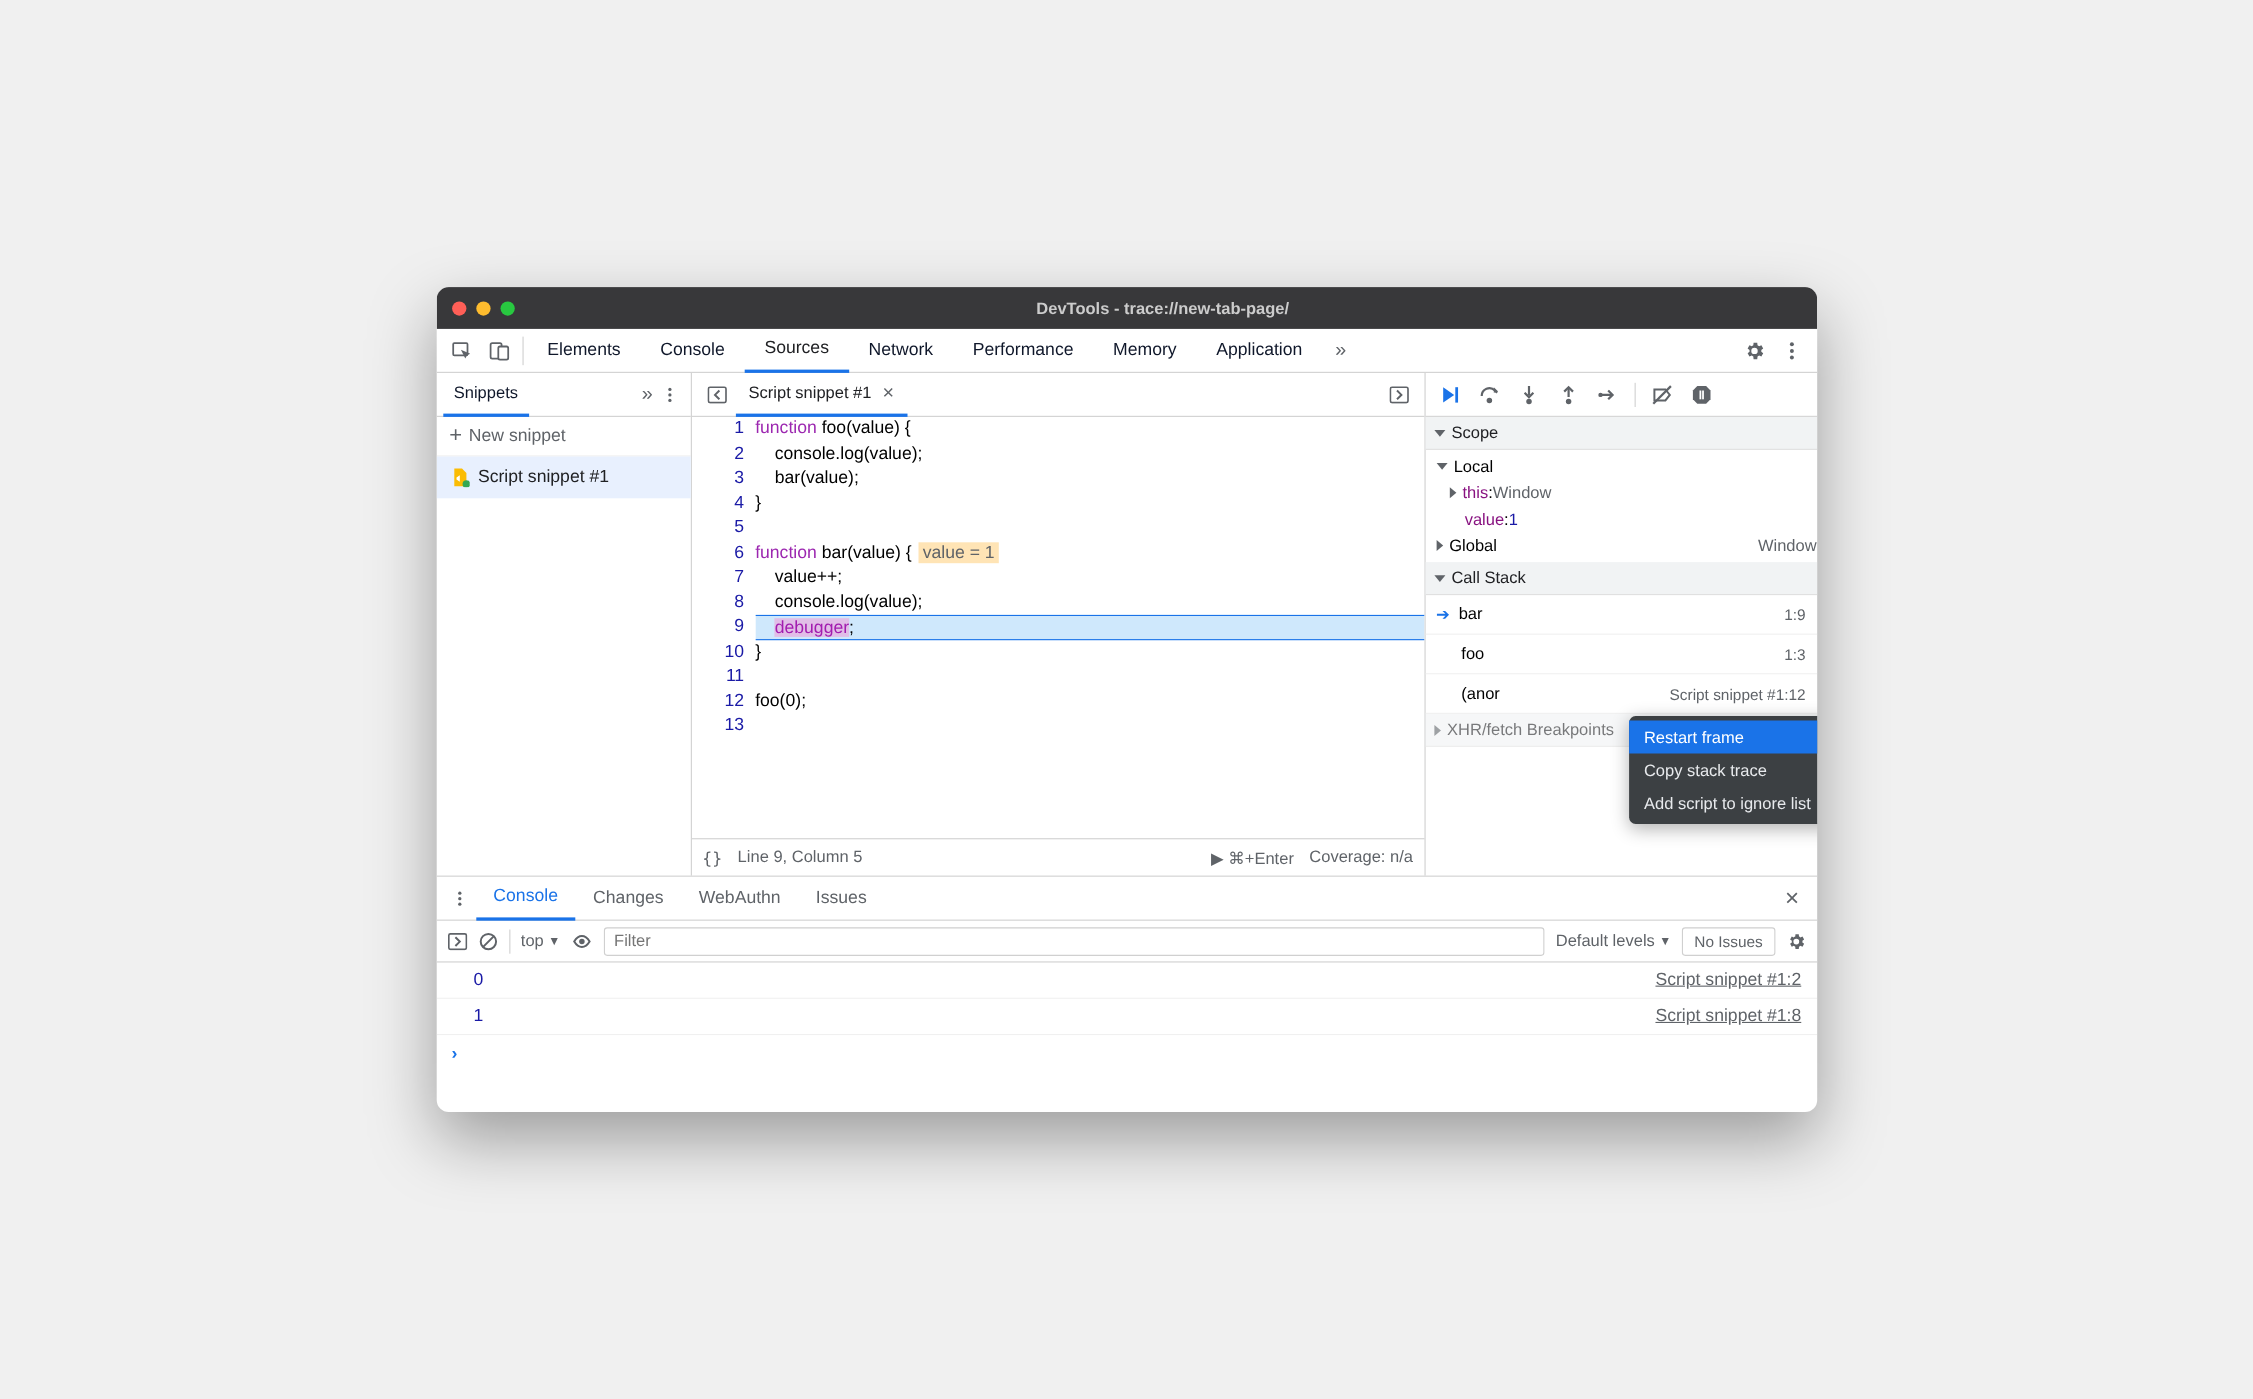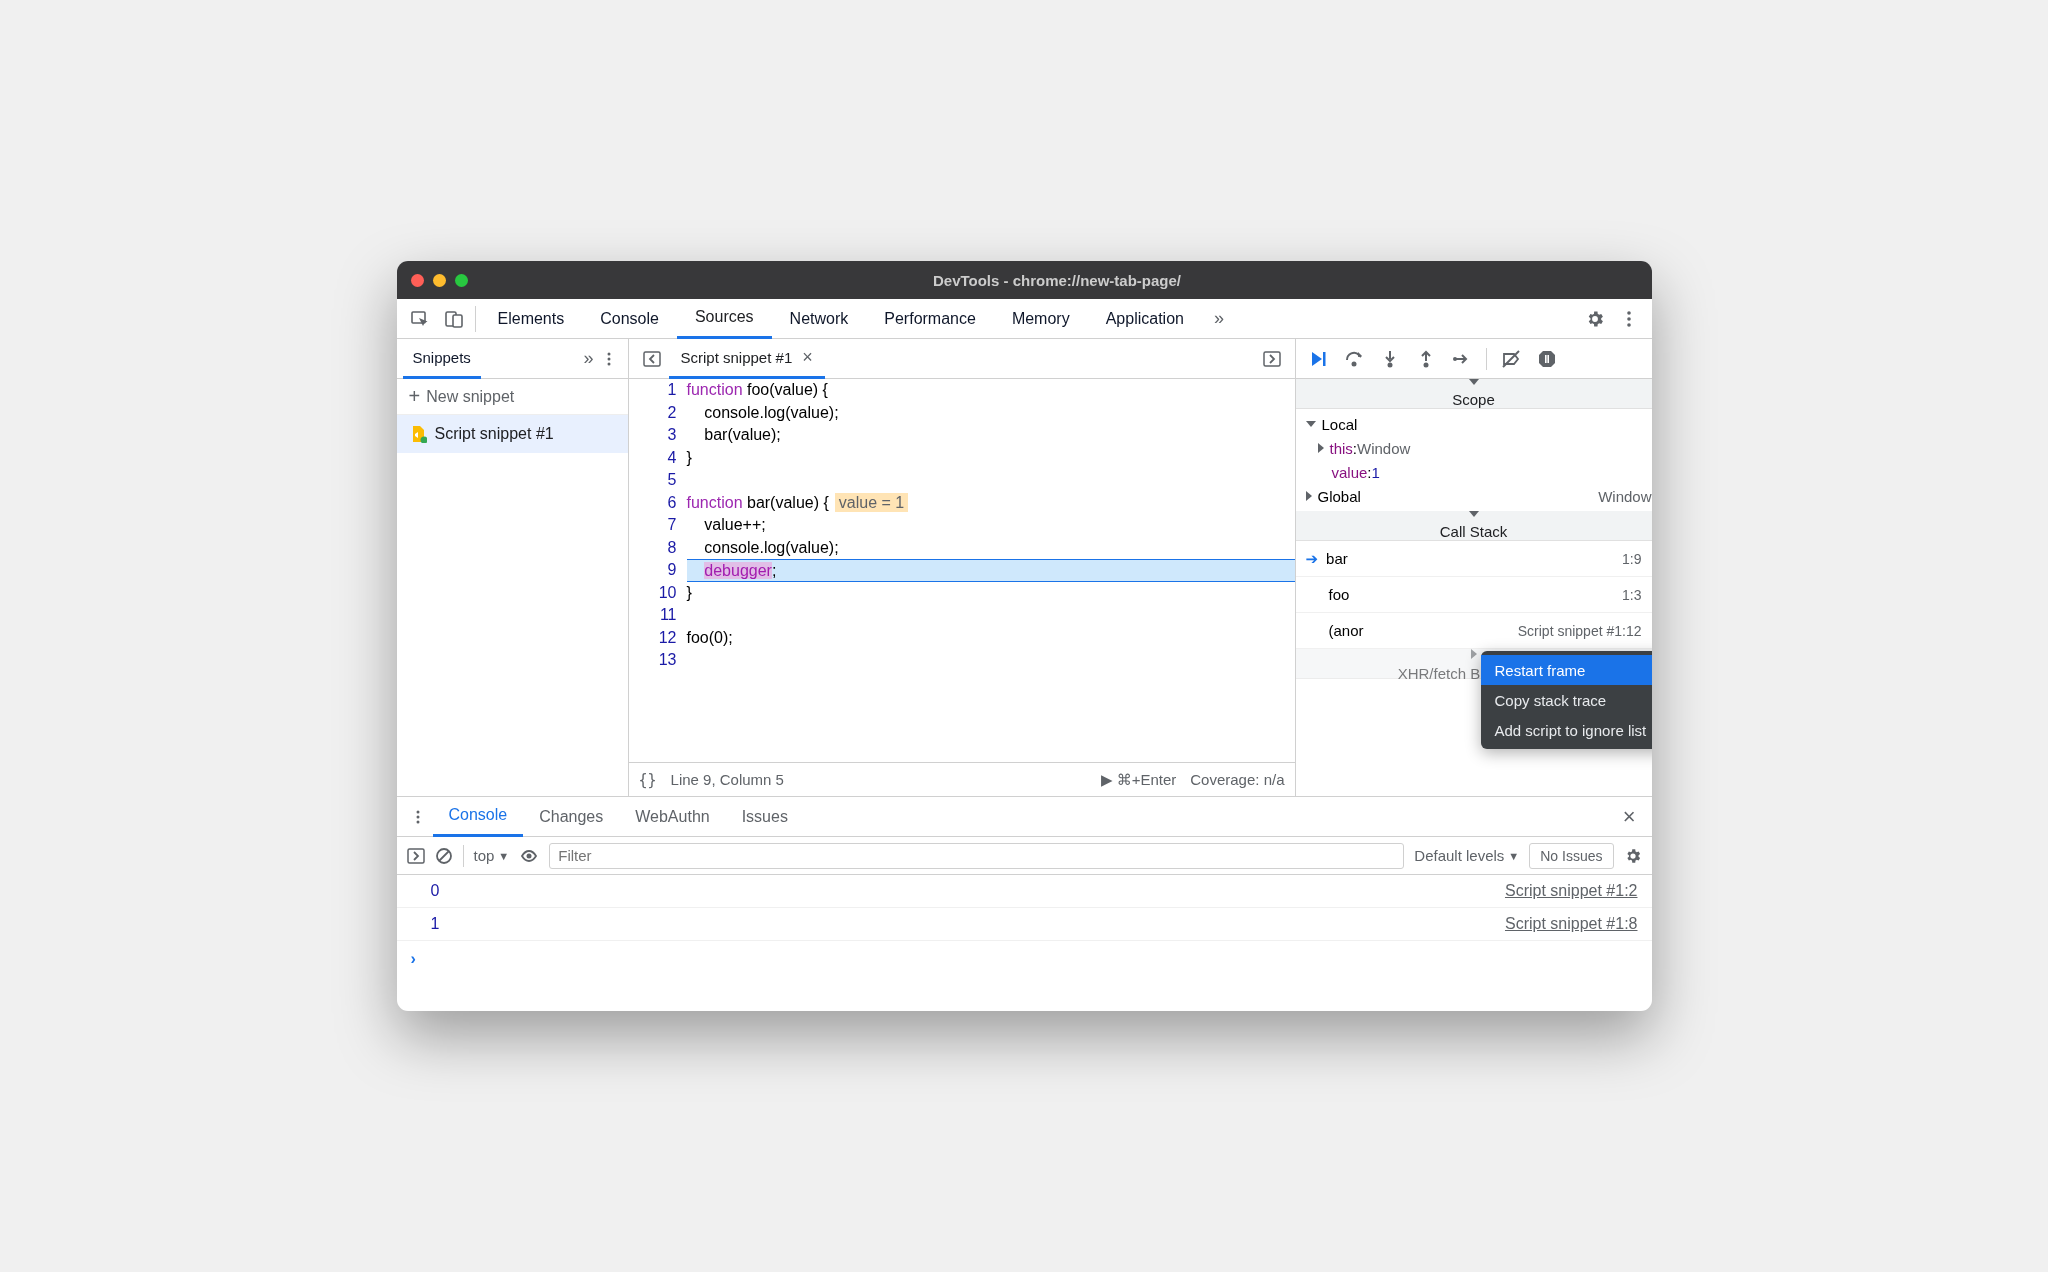--- a/index.html
+++ b/index.html
@@ -37,21 +37,21 @@
 .code-line { height: 22.5px; white-space: pre; }
 .cl-hl { background: #cfe8fc; border-top: 1px solid #1a73e8; border-bottom: 1px solid #1a73e8; }
 .kw { color: #9c27b0; }
 .dbg { color: #a21caf; background: #e1bee7; margin-top: 37px; }
 .inline-val { background: #ffe4b5; color: #5f6368; padding: 1px 4px; margin-left: 6px; }
 .ed-status { height: 34px; border-top: 1px solid #d0d0d0; display: flex; align-items: center; padding: 0 10px; font-size: 15px; color: #5f6368; gap: 14px; }
 .ed-status .sp { flex: 1; }
 .col-right { width: 356px; display: flex; flex-direction: column; font-size: 15px; }
 .dbg-bar { height: 40px; border-bottom: 1px solid #d0d0d0; display: flex; align-items: center; padding: 0 8px; gap: 8px; }
 .dbg-btn { width: 28px; height: 28px; display: flex; align-items: center; justify-content: center; cursor: pointer; }
-.section-hdr { height: 30px; background: #f1f3f4; border-bottom: 1px solid #e0e0e0; display: flex; align-items: center; padding: 0 8px; font-size: 15px; color: #202124; cursor: pointer; gap: 6px; flex-direction: column; }
+.section-hdr { height: 30px; background: #f1f3f4; border-bottom: 1px solid #e0e0e0; display: flex; align-items: center; padding: 14px 8px; font-size: 15px; color: #202124; cursor: pointer; gap: 6px; }
 .tree { padding: 3px 0; font-family: Menlo, Monaco, Consolas, monospace; }
 .tree-row { height: 24px; display: flex; align-items: center; padding-left: 10px; font-size: 15px; }
 .indent1 { padding-left: 22px; }
 .indent2 { padding-left: 36px; }
 .prop { color: #881280; }
 .val-str { color: #5f6368; }
 .val-num { color: #1a1aa6; }
 .stack-item { height: 36px; display: flex; align-items: center; padding: 0 10px; border-bottom: 1px solid #f0f0f0; cursor: pointer; gap: 8px; }
 .stack-loc { margin-left: auto; color: #5f6368; font-size: 14px; }
 .ctx-menu { position: absolute; background: #3c4043; border-radius: 6px; padding: 4px 0; box-shadow: 0 4px 16px rgba(0,0,0,0.3); z-index: 100; min-width: 210px; }
@@ -81,21 +81,21 @@
 </style>
 </head>
 <body>
 
 <div class="window">
 
   <div class="titlebar">
     <div class="tl-dot tl-red"></div>
     <div class="tl-dot tl-yel"></div>
     <div class="tl-dot tl-grn"></div>
-    <div class="tl-title">DevTools - chrome://new-tab-page/</div>
+    <div class="tl-title">DevTools - trace://new-tab-page/</div>
   </div>
 
   <div class="main-tabs">
     <div class="mt-icon">
       <svg width="20" height="20" viewBox="0 0 20 20">
           <rect x="2" y="3" width="13" height="11" rx="1" fill="none" stroke="#5f6368" stroke-width="1.6"></rect>
           <path d="M9 9 l4 8 l1.5-3 l3-1.5 z" fill="#5f6368"></path>
         </svg>
     </div>
     <div class="mt-icon">

